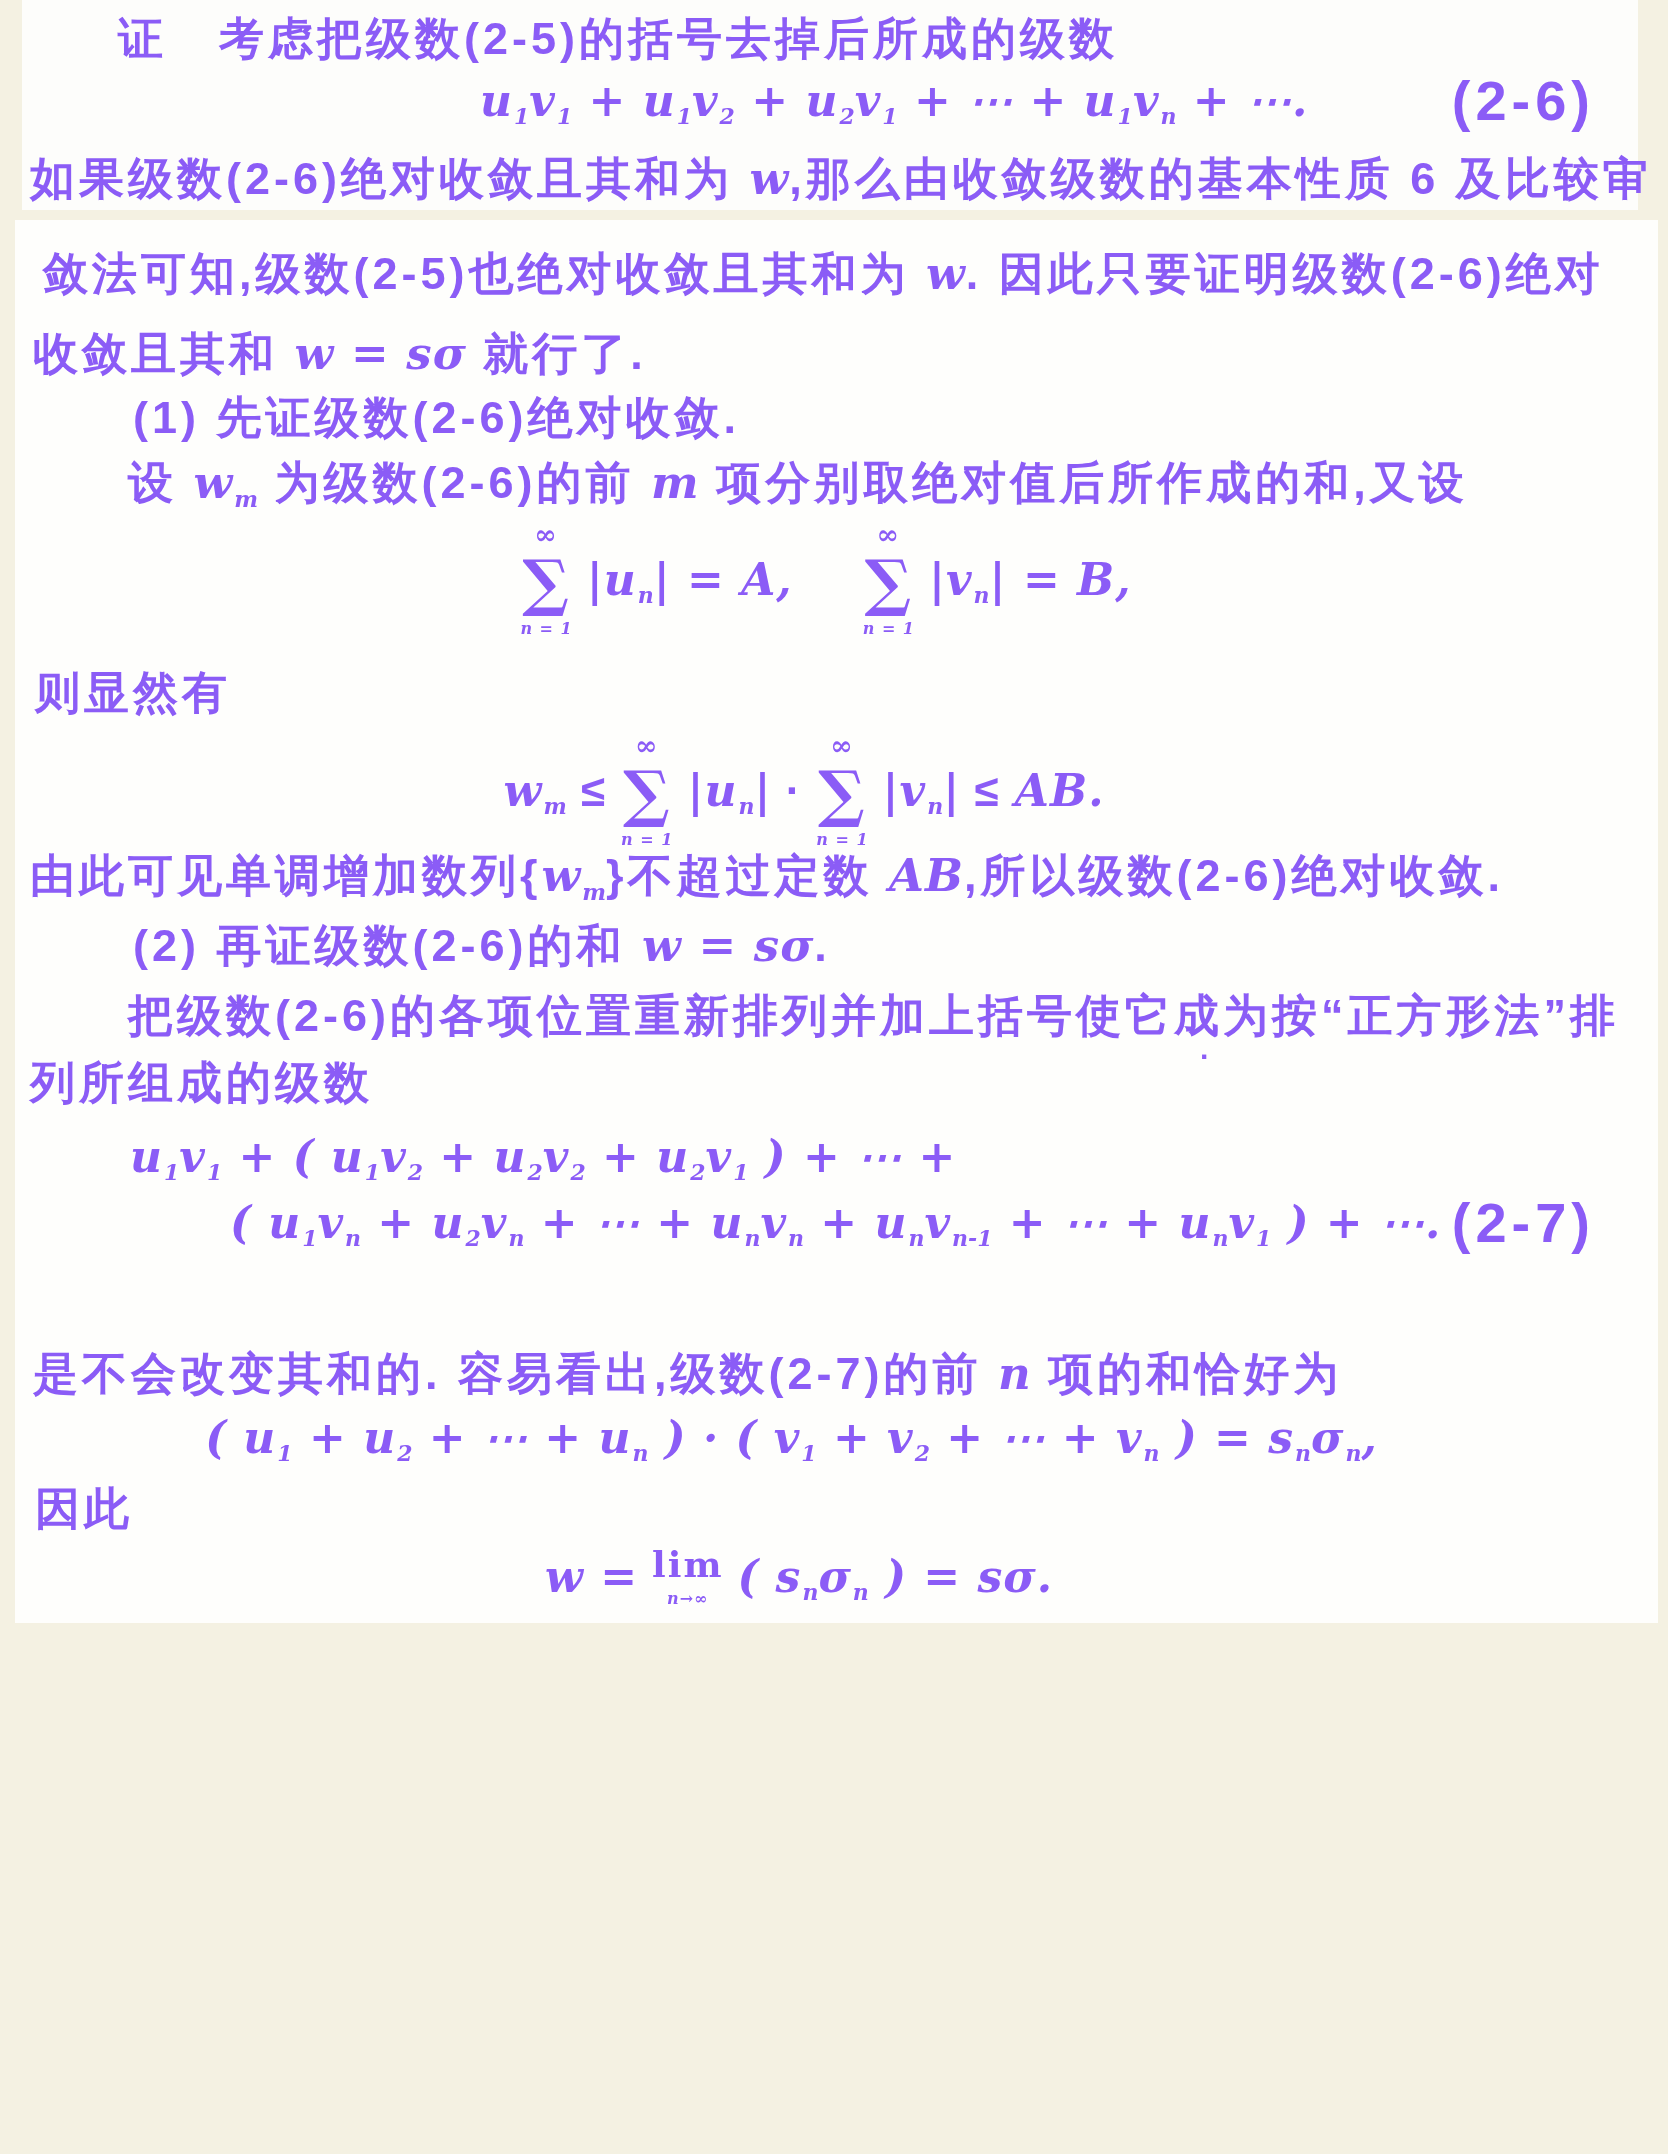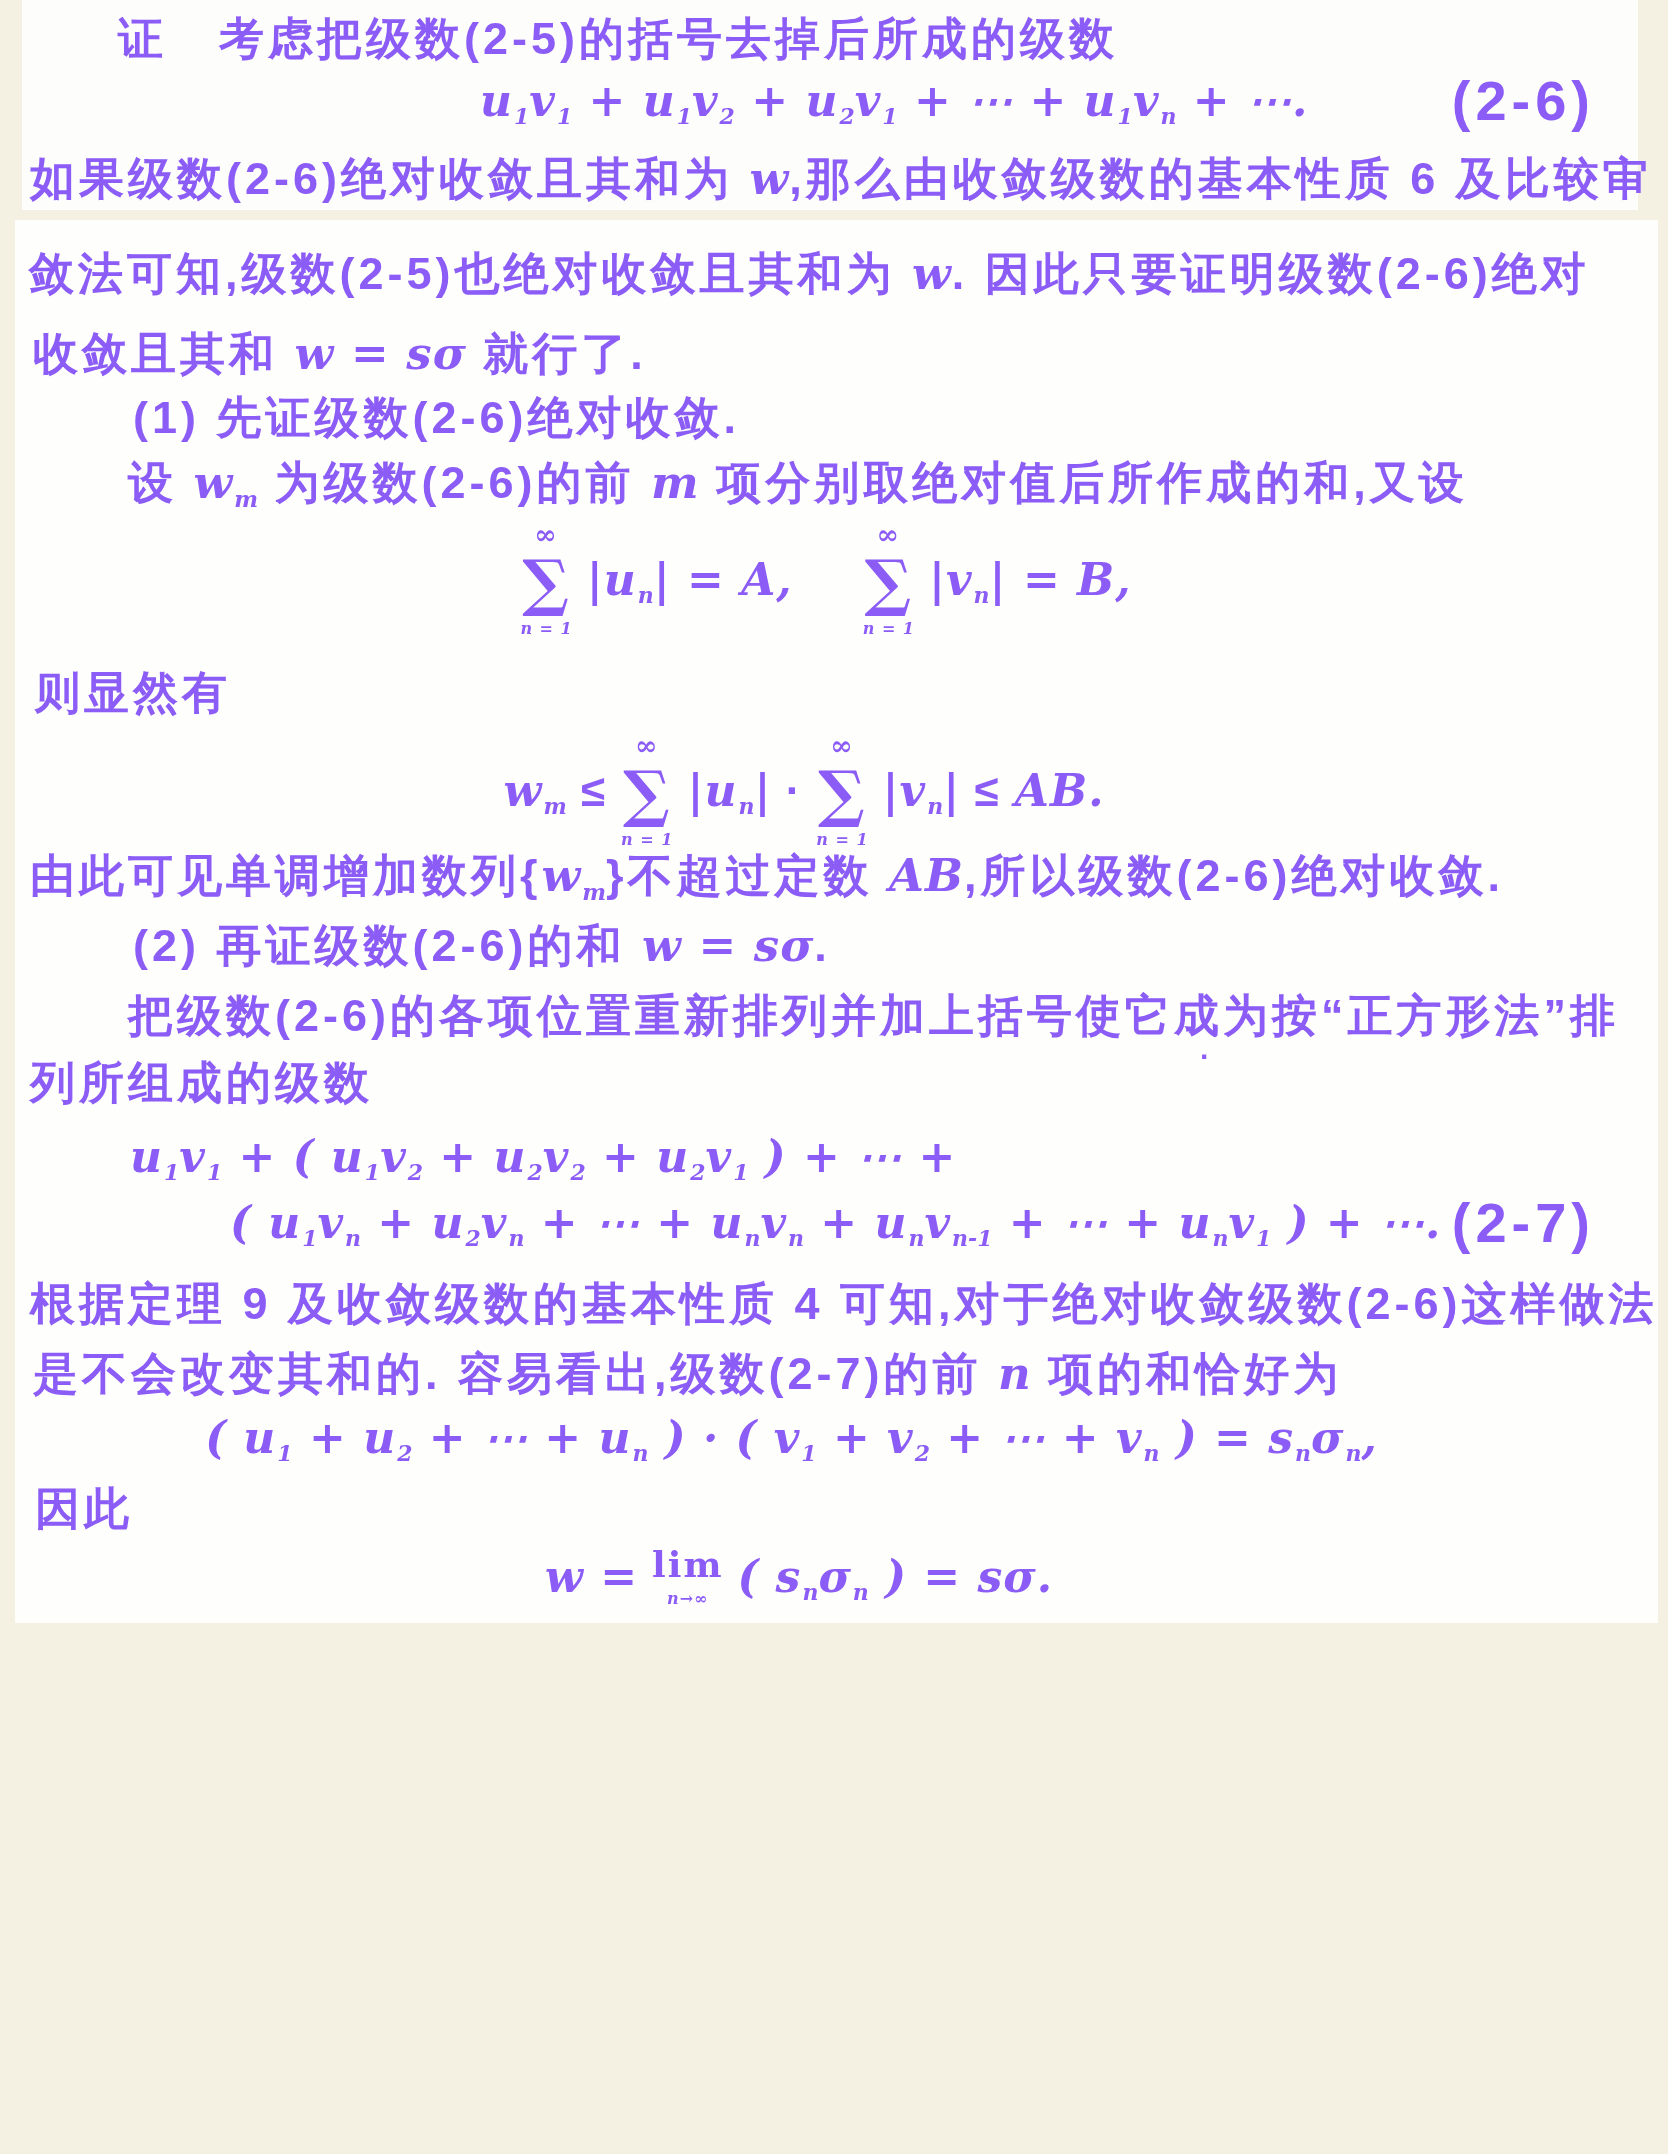--- a/index.html
+++ b/index.html
@@ -34,21 +34,21 @@
 
   <div class="line" style="left:118px;top:12px;"><span class="cn proof-label">证</span><span class="cn">考虑把级数(2-5)的括号去掉后所成的级数</span></div>
 
   <div class="formula-row" style="left:30px;top:68px;width:1565px;height:64px;">
     <span class="mrow" style="margin-left:450px;"><span class="mi">u<sub>1</sub>v<sub>1</sub> + u<sub>1</sub>v<sub>2</sub> + u<sub>2</sub>v<sub>1</sub> + ⋯ + u<sub>1</sub>v<sub>n</sub> + ⋯.</span></span>
     <span class="spacer"></span>
     <span class="eq-tag">(2-6)</span>
   </div>
 
   <div class="line" style="left:30px;top:152px;"><span class="cn">如果级数(2-6)绝对收敛且其和为 </span><span class="mi">w</span><span class="cn">,那么由收敛级数的基本性质 6 及比较审</span></div>
-  <div class="line" style="left:29px;top:247px;text-align:right;"><span class="cn">敛法可知,级数(2-5)也绝对收敛且其和为 </span><span class="mi">w</span><span class="cn">. 因此只要证明级数(2-6)绝对</span></div>
+  <div class="line" style="left:43px;top:247px;text-align:right;"><span class="cn">敛法可知,级数(2-5)也绝对收敛且其和为 </span><span class="mi">w</span><span class="cn">. 因此只要证明级数(2-6)绝对</span></div>
   <div class="line" style="left:33px;top:327px;"><span class="cn">收敛且其和 </span><span class="mi">w = sσ</span><span class="cn"> 就行了.</span></div>
   <div class="line" style="left:133px;top:391px;"><span class="cn">(1) 先证级数(2-6)绝对收敛.</span></div>
   <div class="line" style="left:128px;top:456px;"><span class="cn">设 </span><span class="mi">w<sub>m</sub></span><span class="cn"> 为级数(2-6)的前 </span><span class="mi">m</span><span class="cn"> 项分别取绝对值后所作成的和,又设</span></div>
 
   <div class="formula-row" style="left:0;right:30px;top:515px;height:128px;justify-content:center;">
       <span class="bigop">
         <span class="op-top">∞</span>
         <span class="op-sym">∑</span>
         <span class="op-bot">n = 1</span>
       </span>
@@ -87,21 +87,20 @@
 
   <div class="formula-row" style="left:130px;top:1126px;height:60px;">
     <span class="mrow"><span class="mi">u<sub>1</sub>v<sub>1</sub> + ( u<sub>1</sub>v<sub>2</sub> + u<sub>2</sub>v<sub>2</sub> + u<sub>2</sub>v<sub>1</sub> ) + ⋯ +</span></span>
   </div>
   <div class="formula-row" style="left:30px;top:1190px;width:1565px;height:64px;">
     <span class="mrow" style="margin-left:200px;"><span class="mi">( u<sub>1</sub>v<sub>n</sub> + u<sub>2</sub>v<sub>n</sub> + ⋯ + u<sub>n</sub>v<sub>n</sub> + u<sub>n</sub>v<sub>n-1</sub> + ⋯ + u<sub>n</sub>v<sub>1</sub> ) + ⋯.</span></span>
     <span class="spacer"></span>
     <span class="eq-tag">(2-7)</span>
   </div>
 
-  <div class="line" style="left:30px;top:1277px;"><span class="cn">根据定理 9 及收敛级数的基本性质 4 可知,对于绝对收敛级数(2-6)这样做法</span></div>
   <div class="line" style="left:33px;top:1347px;"><span class="cn">是不会改变其和的. 容易看出,级数(2-7)的前 </span><span class="mi">n</span><span class="cn"> 项的和恰好为</span></div>
 
   <div class="formula-row" style="left:0;right:85px;top:1408px;height:58px;justify-content:center;">
     <span class="mrow"><span class="mi">( u<sub>1</sub> + u<sub>2</sub> + ⋯ + u<sub>n</sub> ) · ( v<sub>1</sub> + v<sub>2</sub> + ⋯ + v<sub>n</sub> ) = s<sub>n</sub>σ<sub>n</sub>,</span></span>
   </div>
 
   <div class="line" style="left:35px;top:1482px;"><span class="cn">因此</span></div>
 
   <div class="formula-row" style="left:0;right:70px;top:1524px;height:104px;justify-content:center;">
       <span class="mrow"><span class="mi">w =</span></span>

